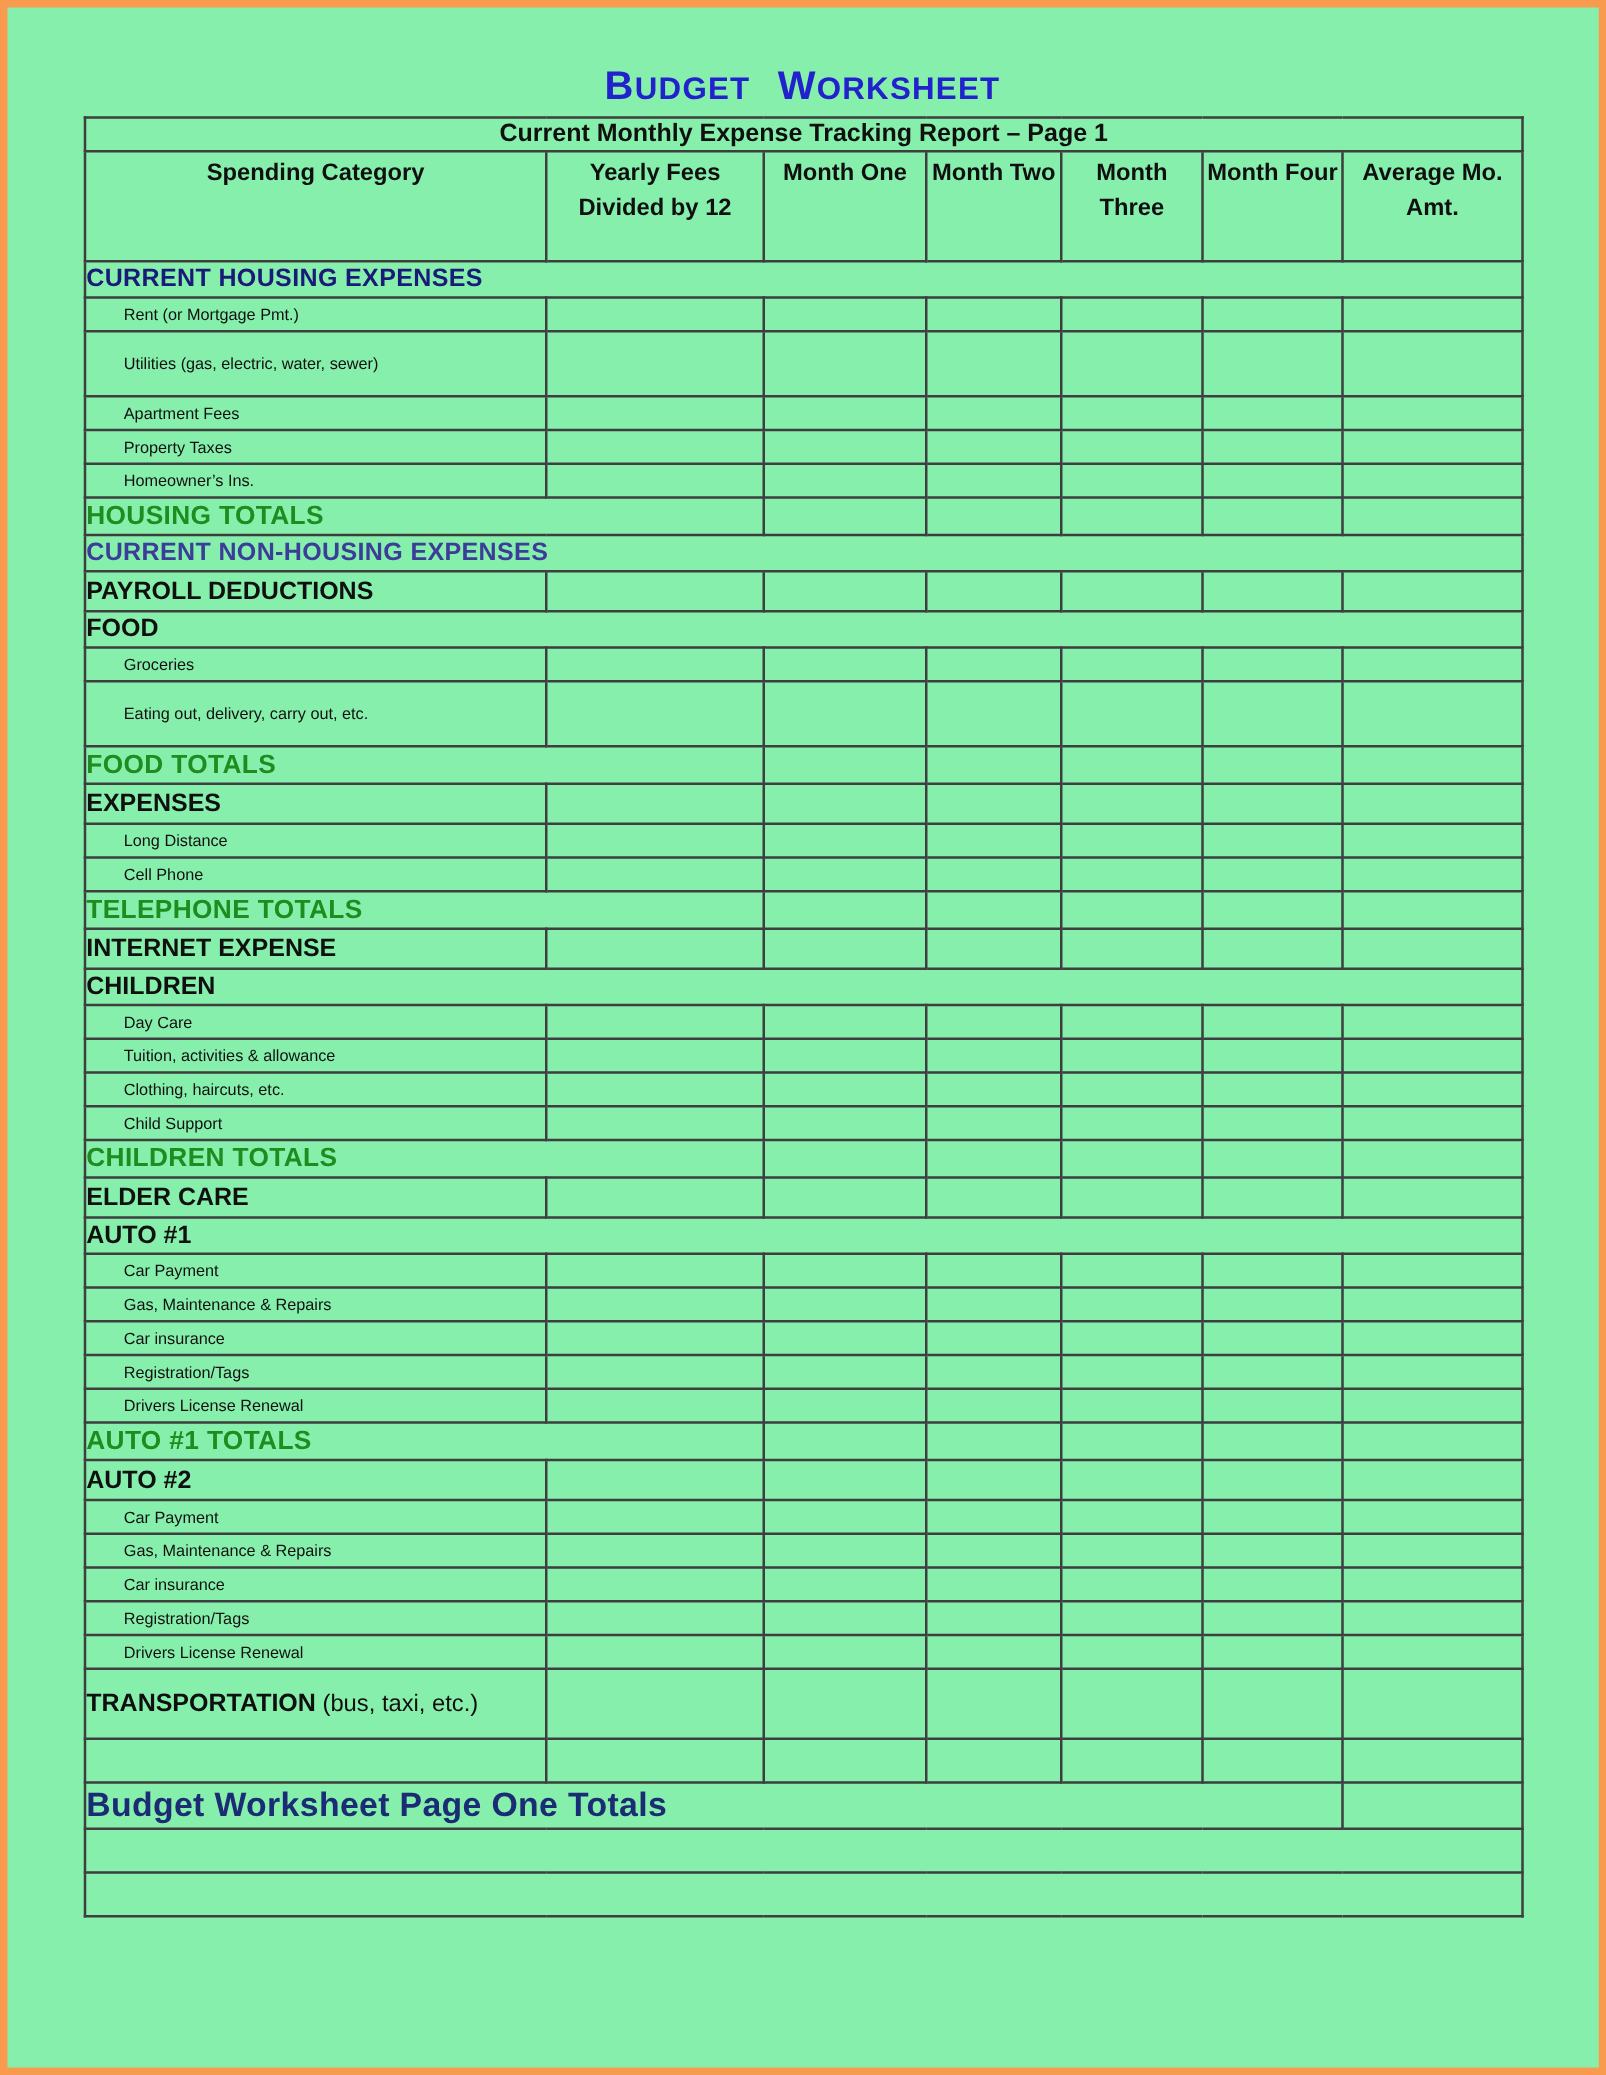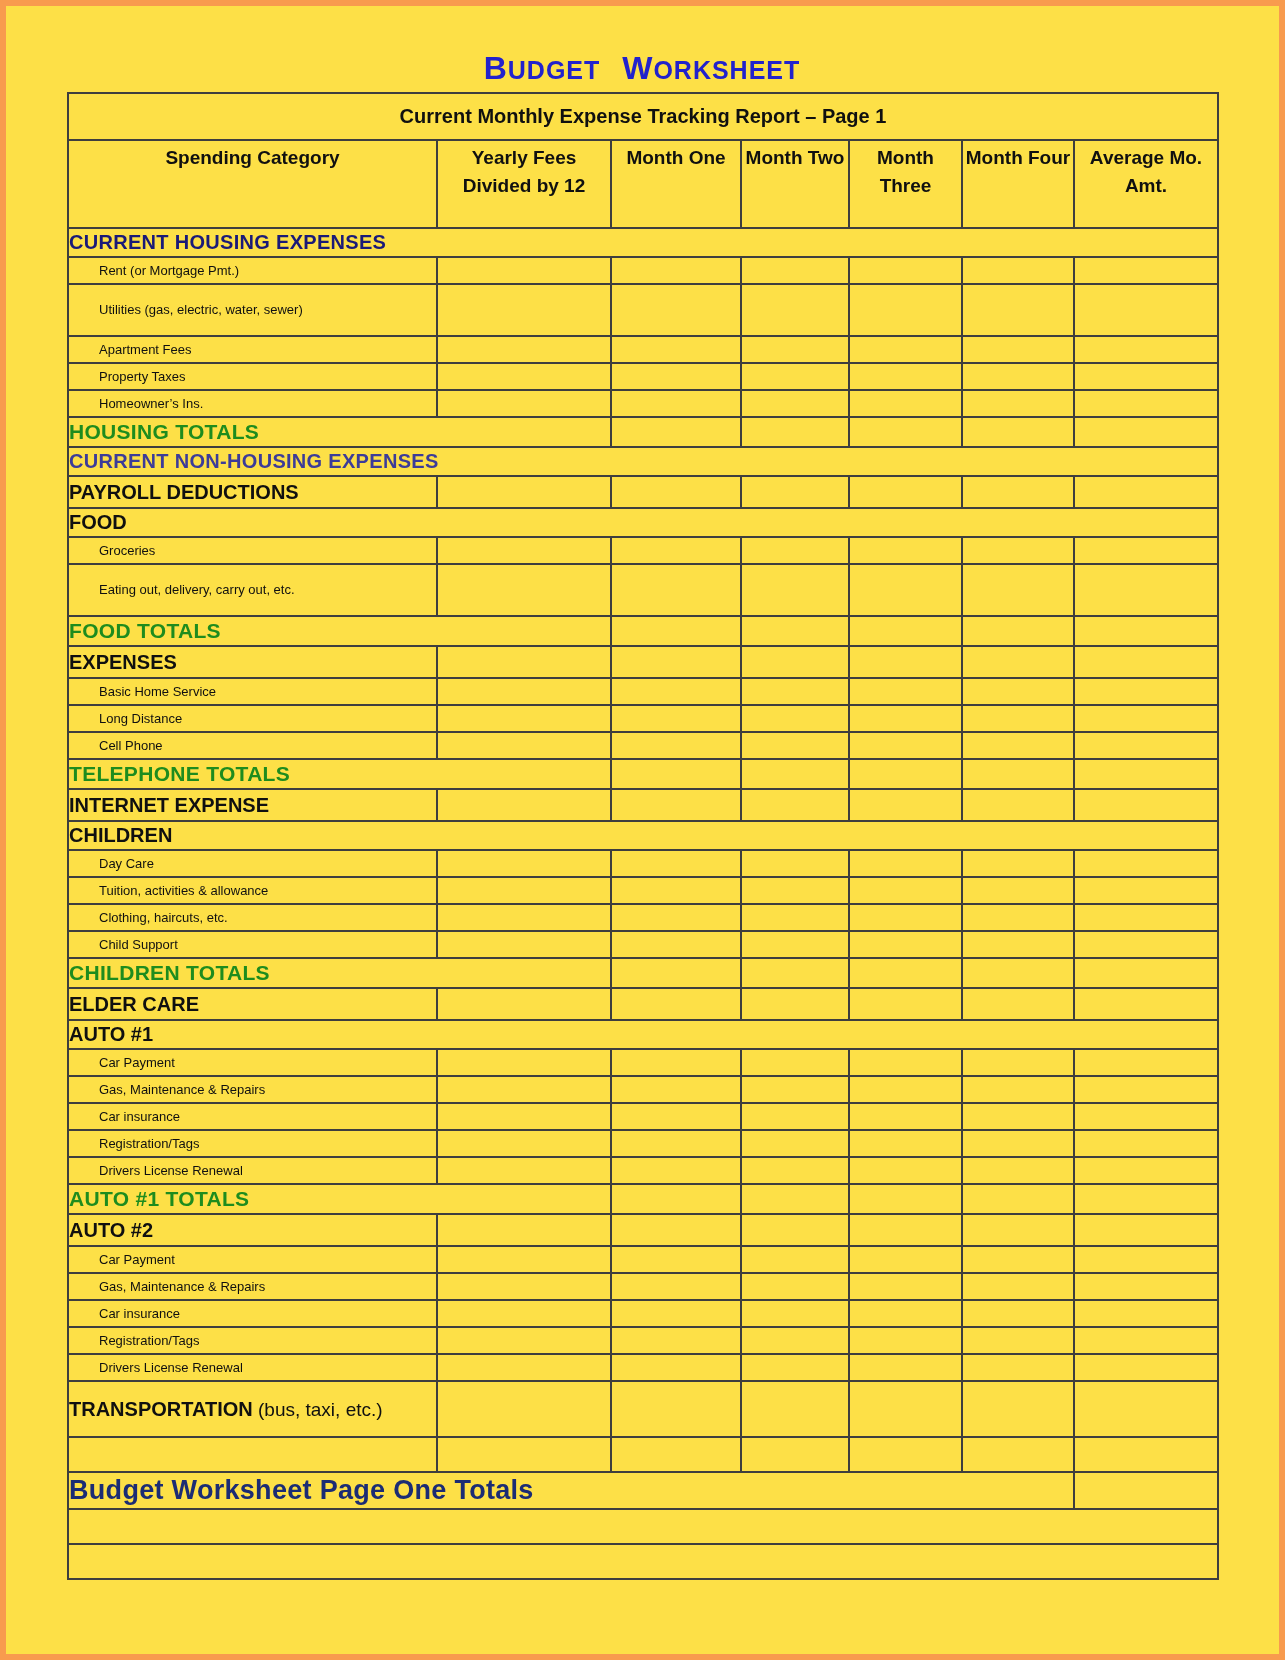--- a/index.html
+++ b/index.html
@@ -1,20 +1,20 @@
 <!DOCTYPE html>
 <html style="--title-blue: #2222CC; --frame-orange: #F89B4E; --totals-green: #1E8C1E; --grand-navy: #1B2C74; --section-housing-navy: #1A1A78; --section-nonhousing-blue: #3C3C99;"><head>
 <meta charset="utf-8">
 <style>
   * { box-sizing: border-box; }
   body { margin: 0; background: #ffffff; }
   .page {
     width: 1285px; height: 1660px;
     border: 6px solid var(--frame-orange, #F89B4E);
-    background: #fde047;
+    background: #86efac;
     position: relative;
     font-family: "Liberation Sans", sans-serif;
     color: #101010;
   }
   .content { position: absolute; left: 61px; top: 44px; width: 1150px; }
 
   .doc-title {
     margin: 0 0 4px 0;
     text-align: center;
     font-weight: bold;
@@ -28,21 +28,21 @@
   .doc-title .rest { font-size: 25px; }
 
   table.sheet { border-collapse: collapse; table-layout: fixed; width: 1150px; }
   .sheet th, .sheet td {
     border: 2px solid #3E3E3E;
     padding: 0;
     vertical-align: middle;
     overflow: hidden;
   }
 
-  tr.r-subtitle  { height: 47px; }
+  tr.r-subtitle  { height: 27px; }
   tr.r-header    { height: 88px; }
   tr.r-section   { height: 29px; }
   tr.r-item      { height: 27px; }
   tr.r-item.tall { height: 52px; margin-top: 44px; }
   tr.r-category  { height: 32px; }
   tr.r-category.full { height: 29px; }
   tr.r-category.tall { height: 56px; }
   tr.r-totals    { height: 30px; }
   tr.r-empty     { height: 35px; }
   tr.r-grand     { height: 37px; }
@@ -197,29 +197,20 @@
           <tr class="r-category">
             <td class="cat-cell"><span>EXPENSES</span></td>
             <td class="cell"></td>
             <td class="cell"></td>
             <td class="cell"></td>
             <td class="cell"></td>
             <td class="cell"></td>
             <td class="cell"></td>
           </tr>
           <tr class="r-item">
-            <td class="item-cell">Basic Home Service</td>
-            <td class="cell"></td>
-            <td class="cell"></td>
-            <td class="cell"></td>
-            <td class="cell"></td>
-            <td class="cell"></td>
-            <td class="cell"></td>
-          </tr>
-          <tr class="r-item">
             <td class="item-cell">Long Distance</td>
             <td class="cell"></td>
             <td class="cell"></td>
             <td class="cell"></td>
             <td class="cell"></td>
             <td class="cell"></td>
             <td class="cell"></td>
           </tr>
           <tr class="r-item">
             <td class="item-cell">Cell Phone</td>

